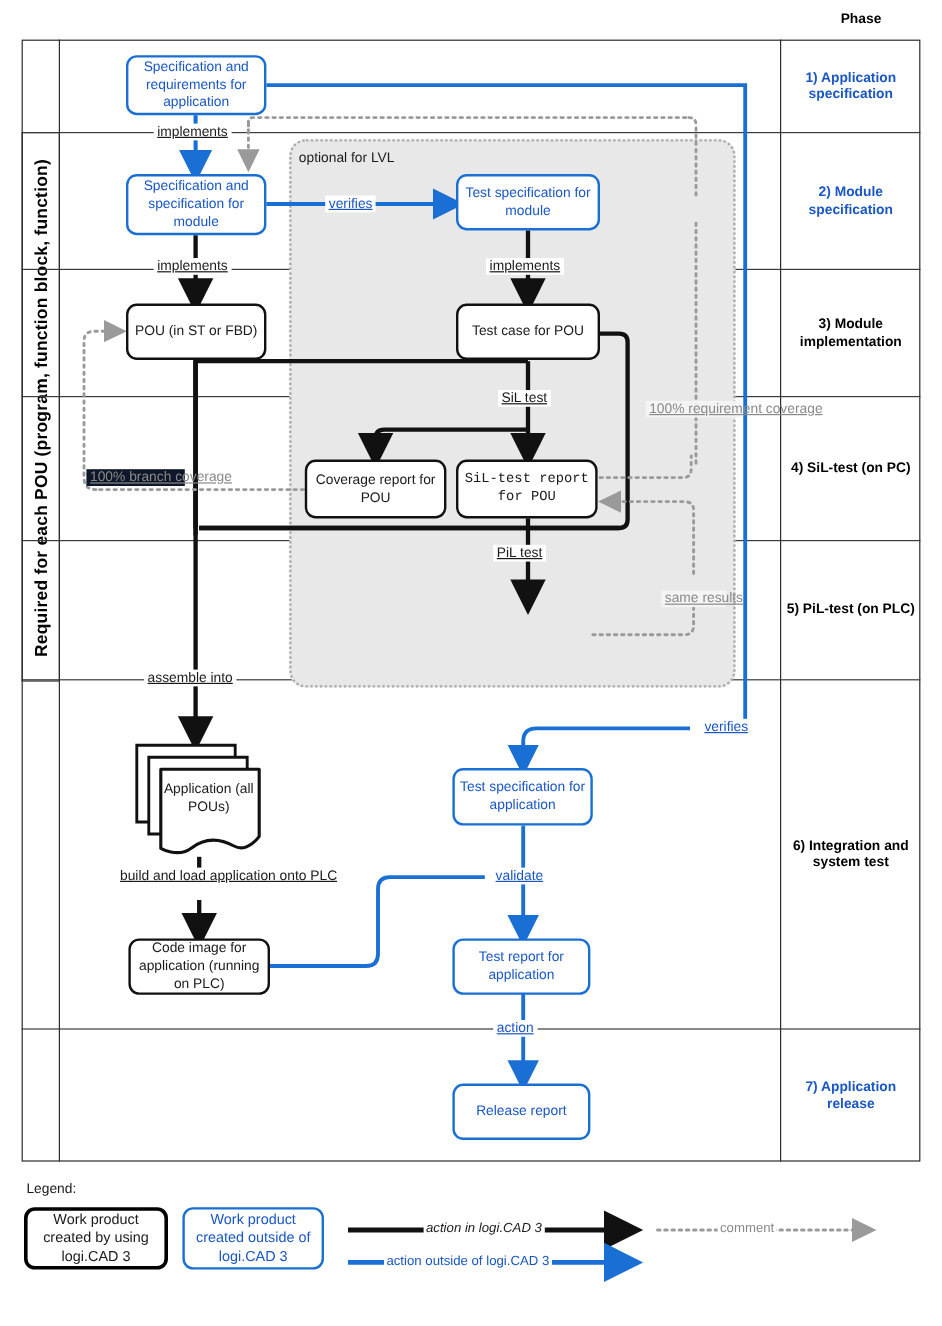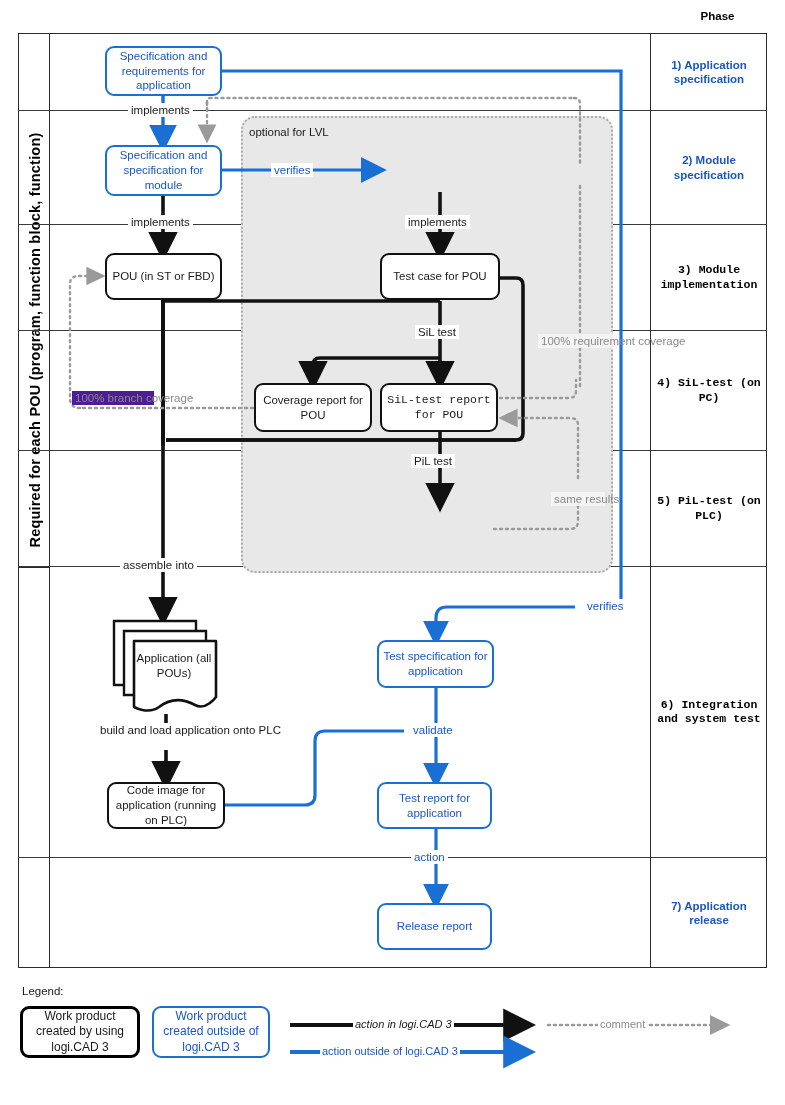--- a/index.html
+++ b/index.html
@@ -33,21 +33,21 @@
   .col-div{position:absolute;background:#2b2b2b;width:1px;}
   .row-div{position:absolute;background:#3a3a3a;height:1px;}
 
   
   .phase-cell{
     position:absolute;left:651px;width:116px;
     display:flex;align-items:center;justify-content:center;
     text-align:center;font-size:11.5px;font-weight:bold;line-height:1.25;
   }
   .phase-cell.blue{color:#1a56c4;}
-  .phase-cell.black{color:#000;font-family:Liberation Mono, monospace;}
+  .phase-cell.black{color:#000;}
 
   
   .grey-region{
     position:absolute;left:241px;top:116px;width:372px;height:457px;
     background:#e8e8e8;border:2.5px dotted #aaaaaa;border-radius:14px;
     box-sizing:border-box;
   }
   .grey-label{
     position:absolute;left:249px;top:126px;font-size:11.5px;color:#1a1a1a;
   }
@@ -60,23 +60,24 @@
     background:#ffffff;border-radius:9px;
   }
   .node.blue{border:2.2px solid #1a6fd4;color:#1a56c4;}
   .node.black{border:2.6px solid #111111;color:#1a1a1a;}
 
   
   .chip{
     position:absolute;background:#ffffff;font-size:11.5px;
     color:#1a1a1a;padding:0 3px;white-space:nowrap;line-height:1.25;
     text-align:center;
+    text-decoration:underline;
   }
   .chip.blue{color:#1a56c4;}
-  .chip.grey{color:#8a8a8a;background:#4c1d95;}
+  .chip.grey{color:#8a8a8a;background:#0f172a;}
   .chip.greyclear{color:#8a8a8a;background:rgba(244,244,244,0.92);}
 
   
   #edges{position:absolute;left:0;top:0;width:785px;height:1105px;}
 
   
   .legend-title{position:absolute;left:22px;top:985px;font-size:11.5px;color:#1a1a1a;}
   .legend-box{
     position:absolute;box-sizing:border-box;
     display:flex;align-items:center;justify-content:center;
@@ -188,20 +189,23 @@
   </svg>
 
   <div class="node blue" style="left:105px;top:46px;width:117px;height:50px;">
     <span>Specification and requirements for application</span>
   </div>
 
   <div class="node blue" style="left:105px;top:145px;width:117px;height:51px;">
     <span>Specification and specification for module</span>
   </div>
 
+  <div class="node blue" style="left:380px;top:145px;width:120px;height:47px;">
+    <span>Test specification for module</span>
+  </div>
 
   <div class="node black" style="left:105px;top:253px;width:117px;height:47px;">
     <span>POU (in ST or FBD)</span>
   </div>
 
   <div class="node black" style="left:380px;top:253px;width:120px;height:47px;">
     <span>Test case for POU</span>
   </div>
 
   <div class="node black" style="left:254px;top:383px;width:118px;height:49px;">

